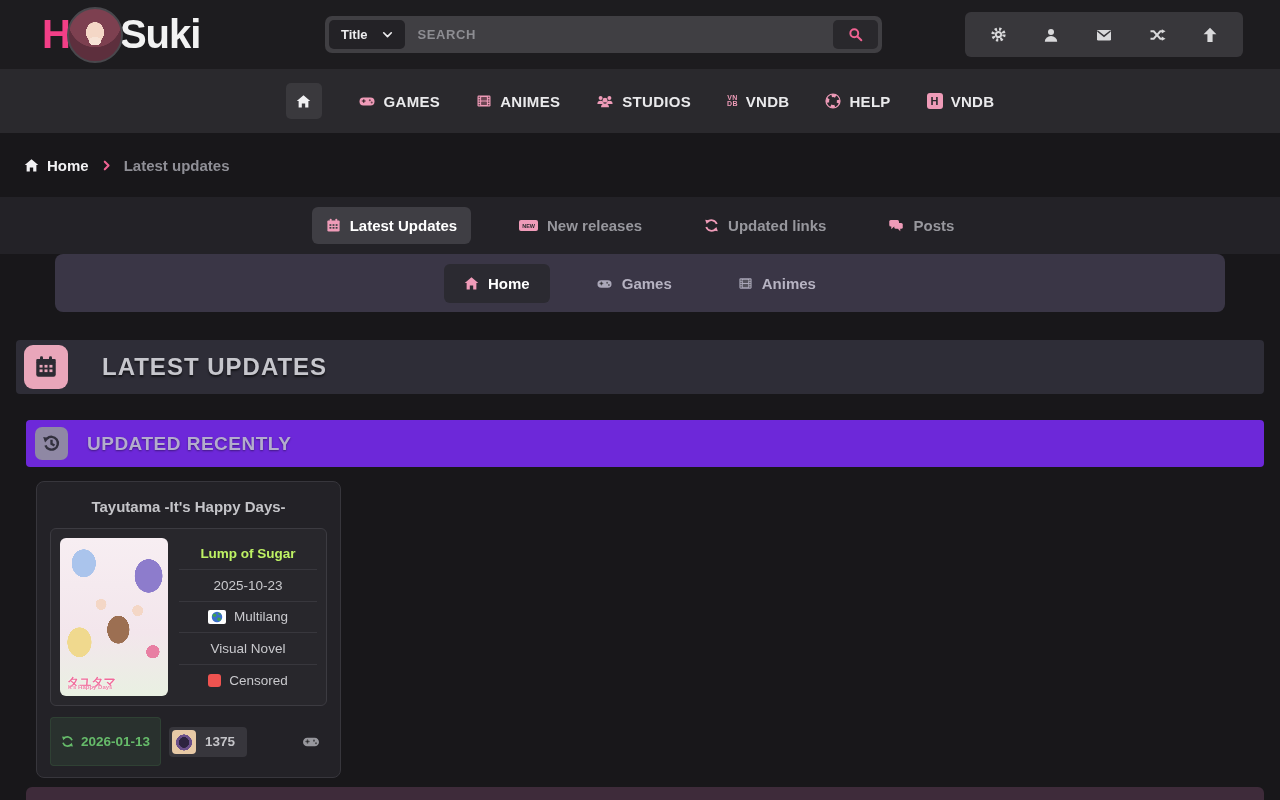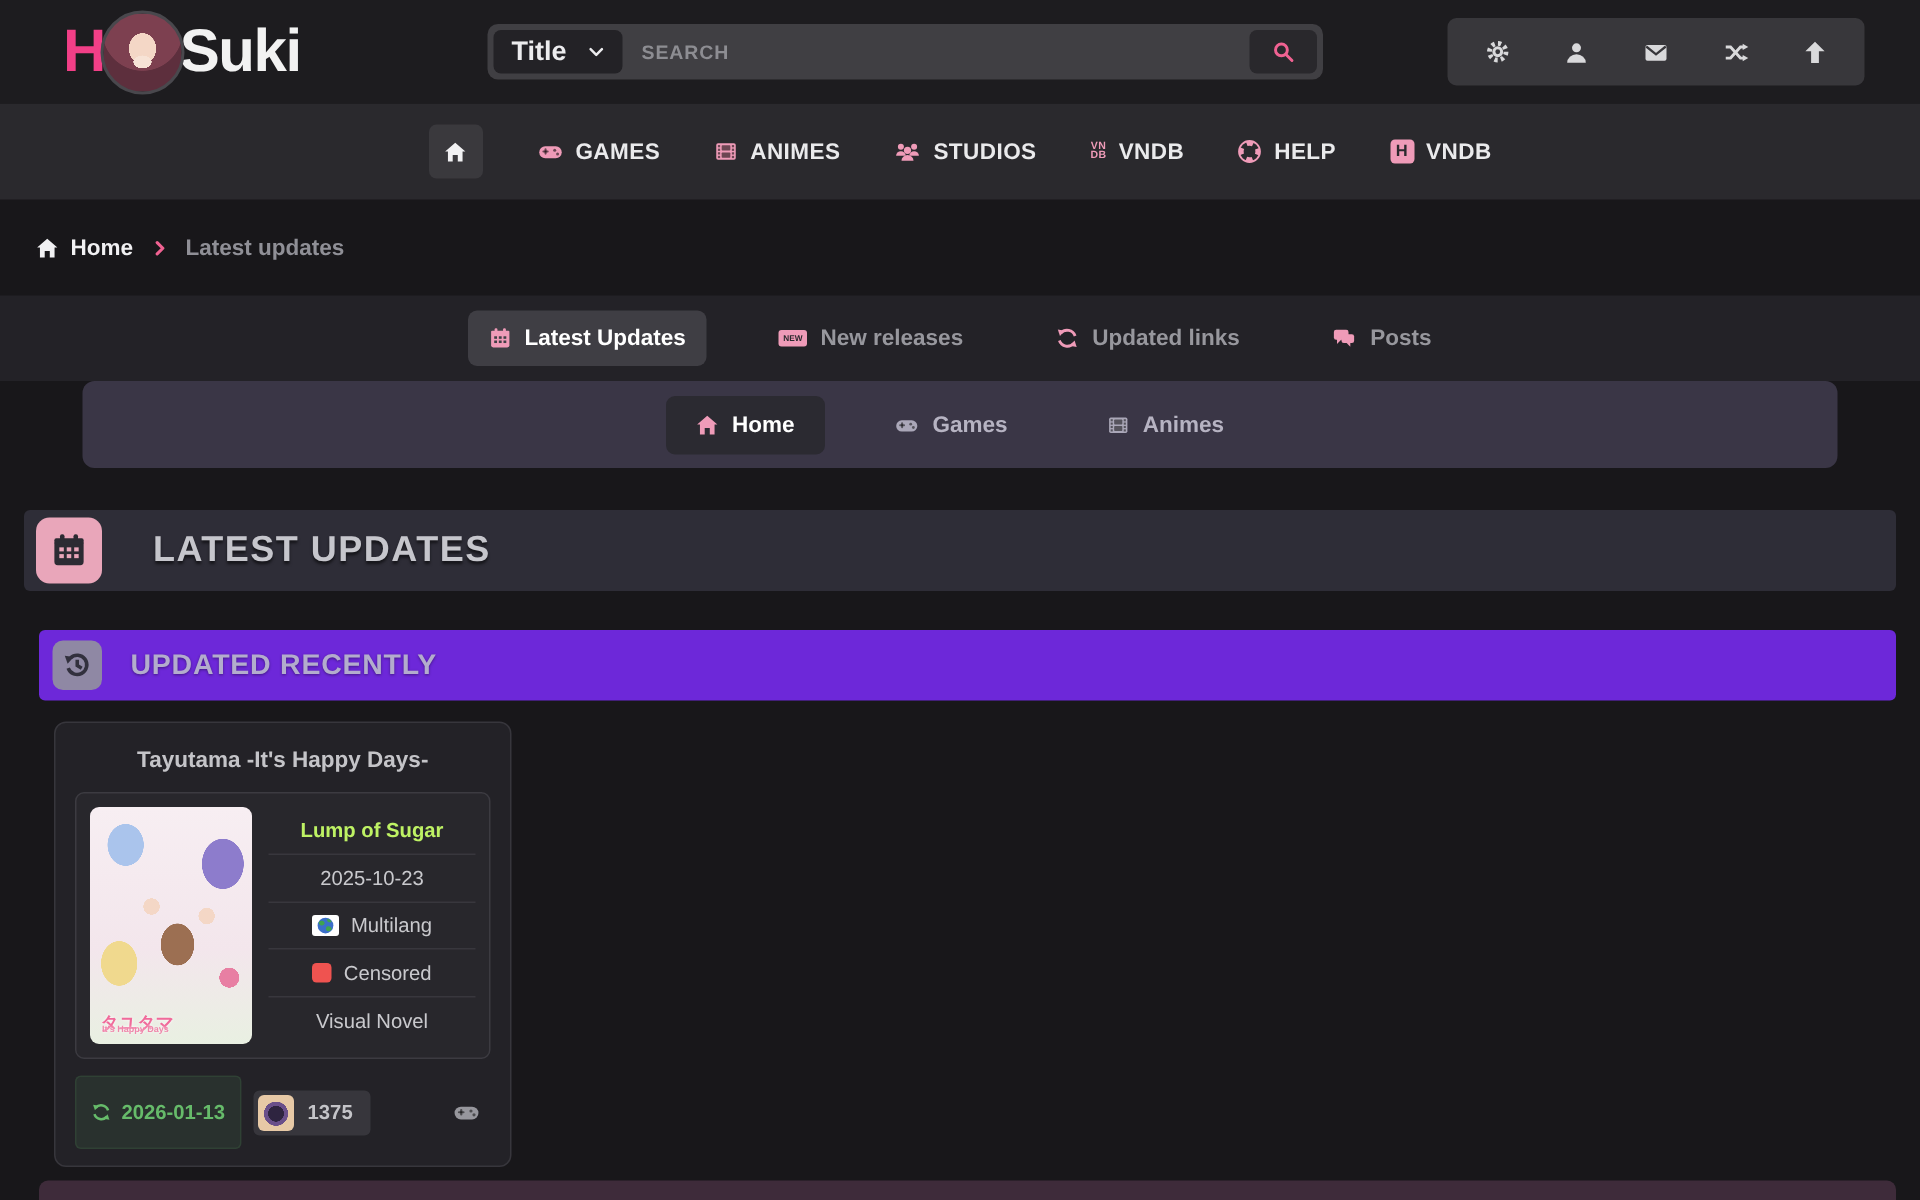--- a/index.html
+++ b/index.html
@@ -13,21 +13,21 @@
   .logo-h { font-size:40px; font-weight:800; color:#f23f87; letter-spacing:-1px; }
   .logo-avatar { width:56px; height:56px; border-radius:50%; margin:0 -3px; border:2px solid #49484d; z-index:2;
     background:
       radial-gradient(10px 7px at 50% 62%, #f7e3d6 0 60%, transparent 61%),
       radial-gradient(15px 17px at 50% 45%, #f4d7c6 0 60%, transparent 61%),
       radial-gradient(circle at 50% 22%, #7d4050 0 55%, #5d2f3d 56%); }
   .logo-suki { font-size:40px; font-weight:800; color:#f2f2f2; letter-spacing:-1px; }
 
   .searchbar { position:absolute; left:325px; top:16px; width:557px; height:37px; background:#403f43;
     border-radius:7px; display:flex; align-items:center; padding:4px; }
-  .search-cat { height:29px; background:#232226; border-radius:5px; color:#ececee; font-weight:700; font-size:18px;
+  .search-cat { height:29px; background:#232226; border-radius:5px; color:#ececee; font-weight:700; font-size:13px;
     display:flex; align-items:center; gap:14px; padding:0 12px; cursor:pointer; }
   .search-input { flex:1; height:29px; background:transparent; border:none; outline:none; color:#bbbbbf;
     font-family:"Liberation Sans",sans-serif; font-size:13px; font-weight:700; letter-spacing:.6px; padding:0 13px; }
   .search-input::placeholder { color:#8d8d92; }
   .search-btn { width:45px; height:29px; background:#29282c; border:none; border-radius:5px; color:#f06292;
     display:flex; align-items:center; justify-content:center; cursor:pointer; }
 
   .icon-tray { position:absolute; right:37px; top:12px; width:278px; height:45px; background:#38373b;
     border-radius:6px; display:flex; align-items:center; justify-content:space-between; padding:0 25px; }
   .tray-icon { color:#d9d9db; cursor:pointer; }
@@ -447,25 +447,25 @@
               <svg width="12" height="12" viewBox="0 0 16 16">
                   <circle cx="8" cy="8" r="7" fill="#3b6fc9"></circle>
                   <path fill="#3fa34d" d="M2 5 C4 3 6 3.5 7 5 C8 6.5 6 8 4.5 8 C3 8 2 6.5 2 5 Z"></path>
                   <path fill="#3fa34d" d="M9 9 C11 8 13 9 13.5 11 C12.5 13 10 13.5 9 12.5 C8 11.5 8.3 10 9 9 Z"></path>
                   <path fill="#3fa34d" d="M9.5 2.2 C11 2 12.8 3.2 13.4 4.8 C12 5.6 10 5 9.5 4 Z"></path>
                 </svg>
             </span>
             <span>Multilang</span>
           </div>
           <div class="drow">
+            <span>Visual Novel</span>
+          </div>
+          <div class="drow">
             <span class="chip-red"></span>
             <span>Censored</span>
-          </div>
-          <div class="drow">
-            <span>Visual Novel</span>
           </div>
         </div>
       </div>
 
       <div class="card-foot">
         <div class="badge-upd">
           <span>
             <svg width="13" height="13" viewBox="0 0 16 16">
                 <g fill="none" stroke="currentColor" stroke-width="2.1">
                   <path d="M13.6 6.4 A6 6 0 0 0 3.4 4.4"></path>

